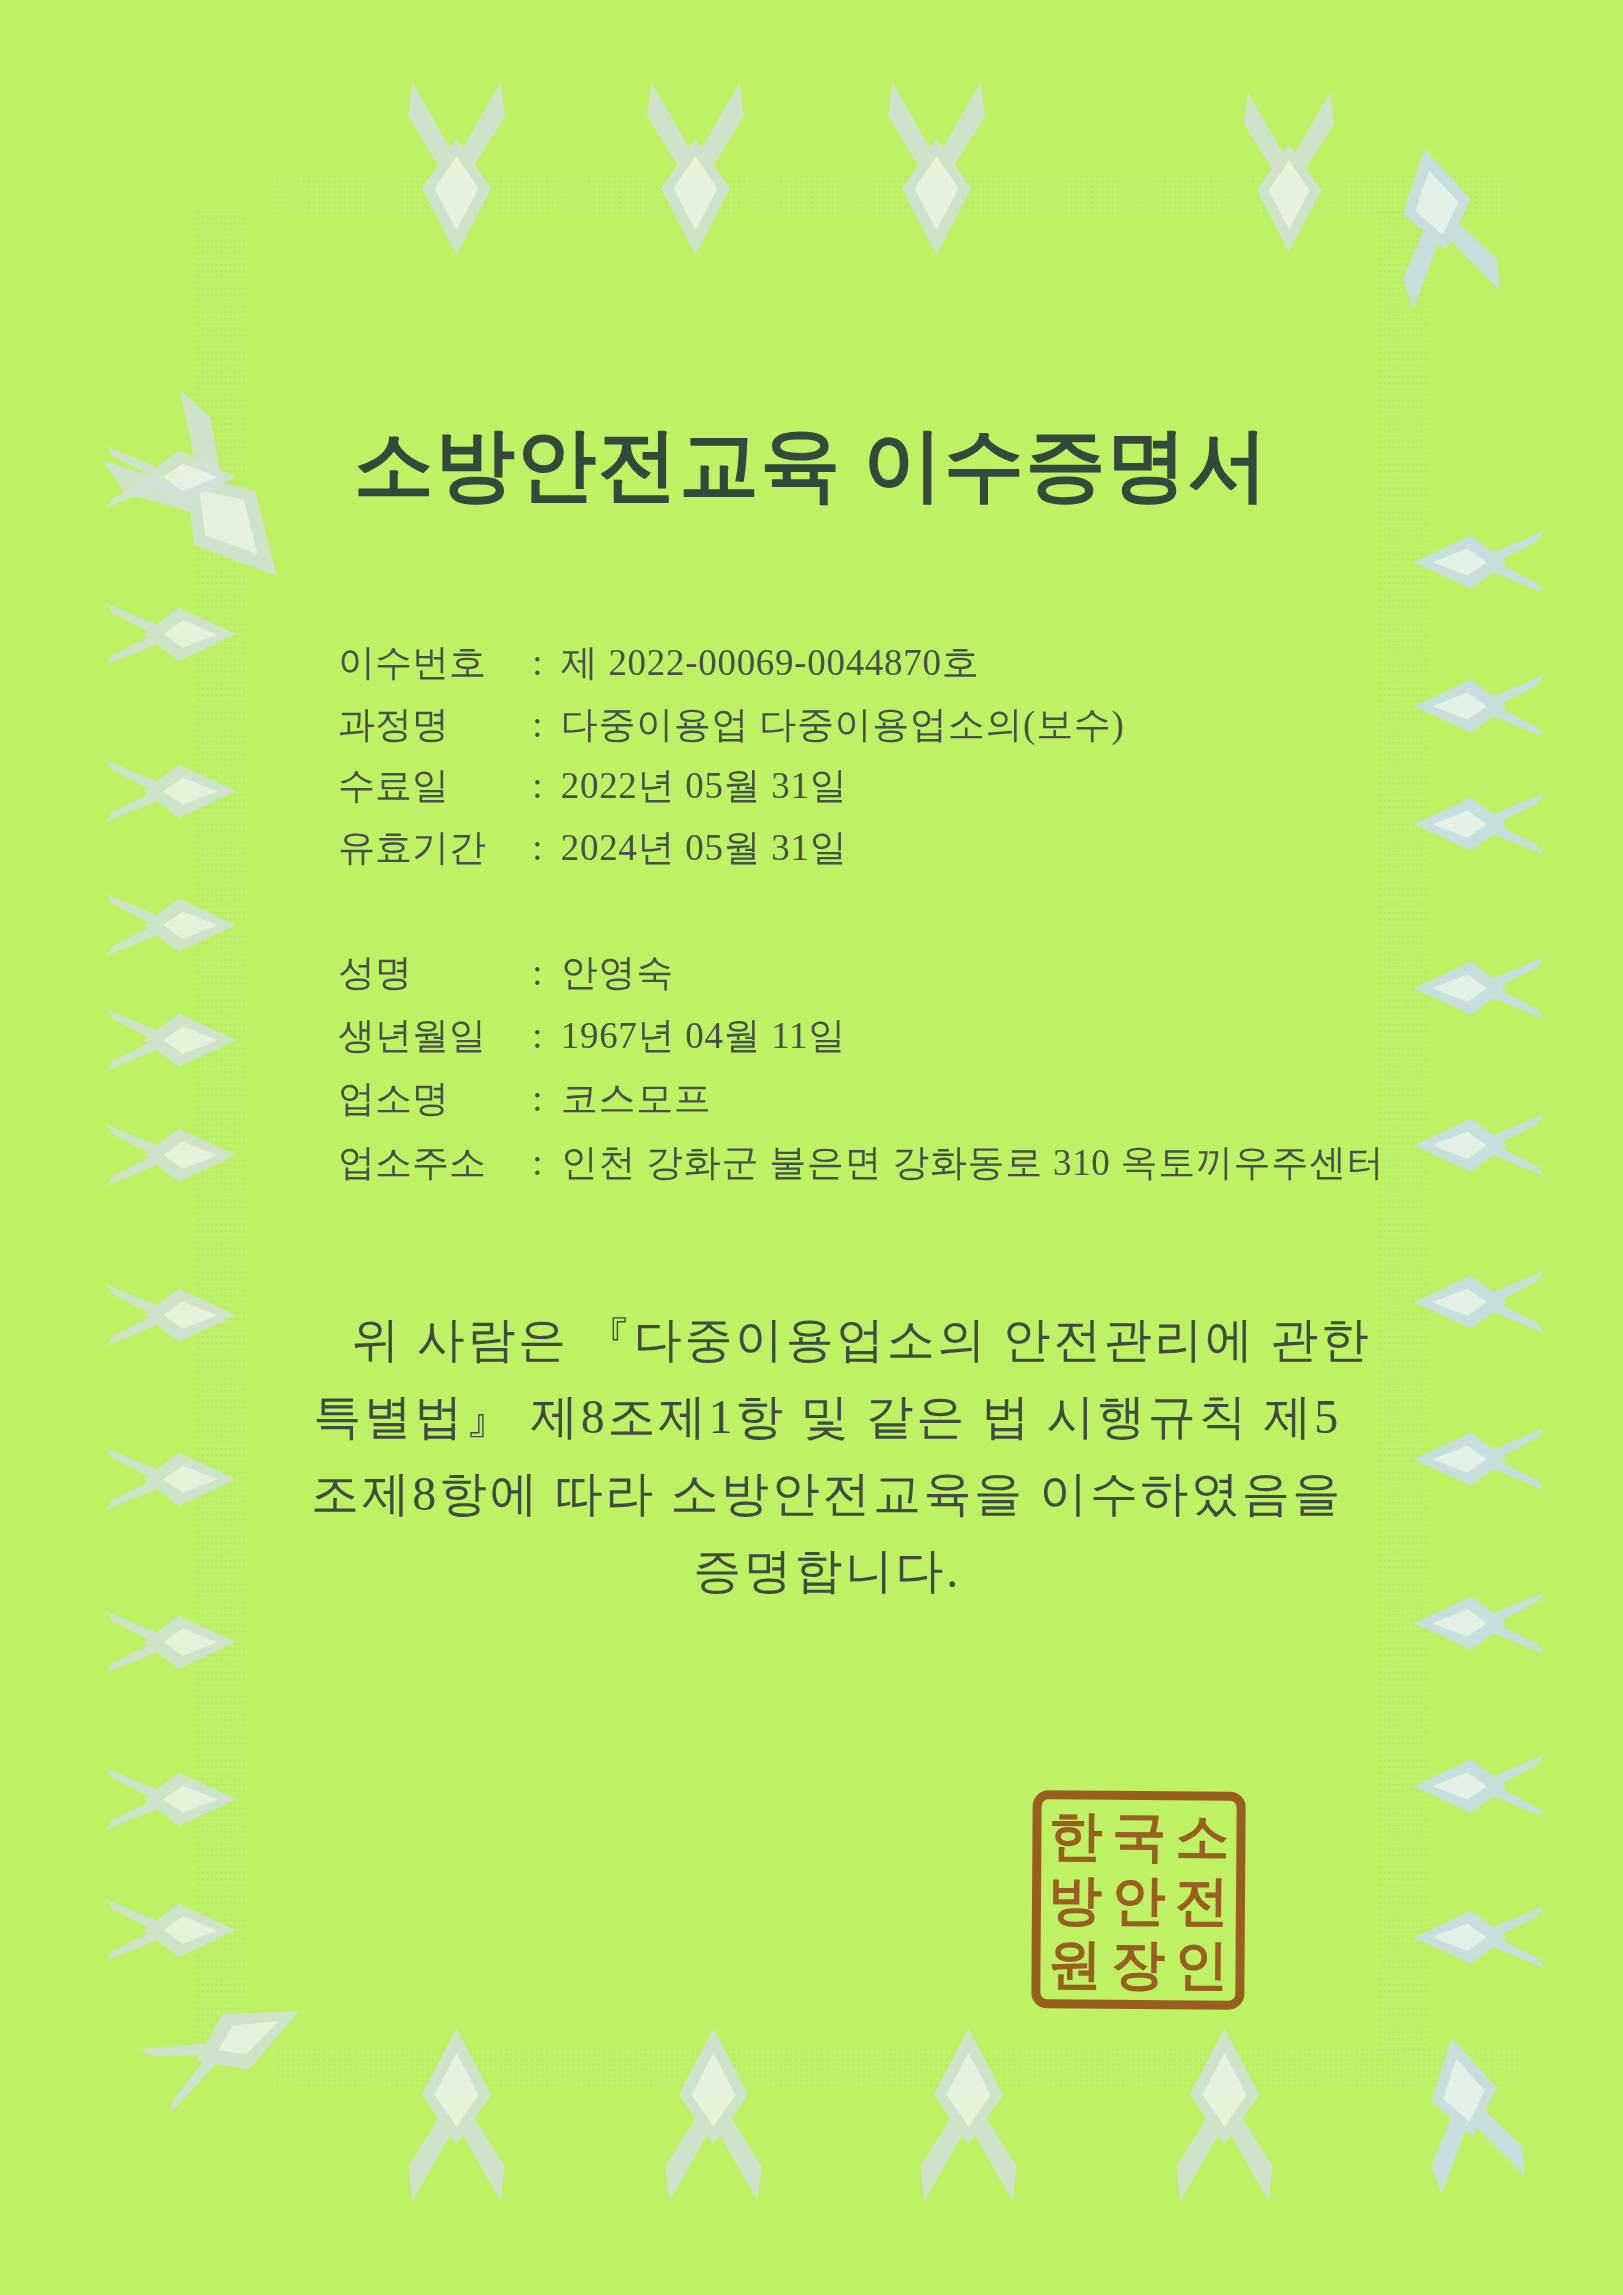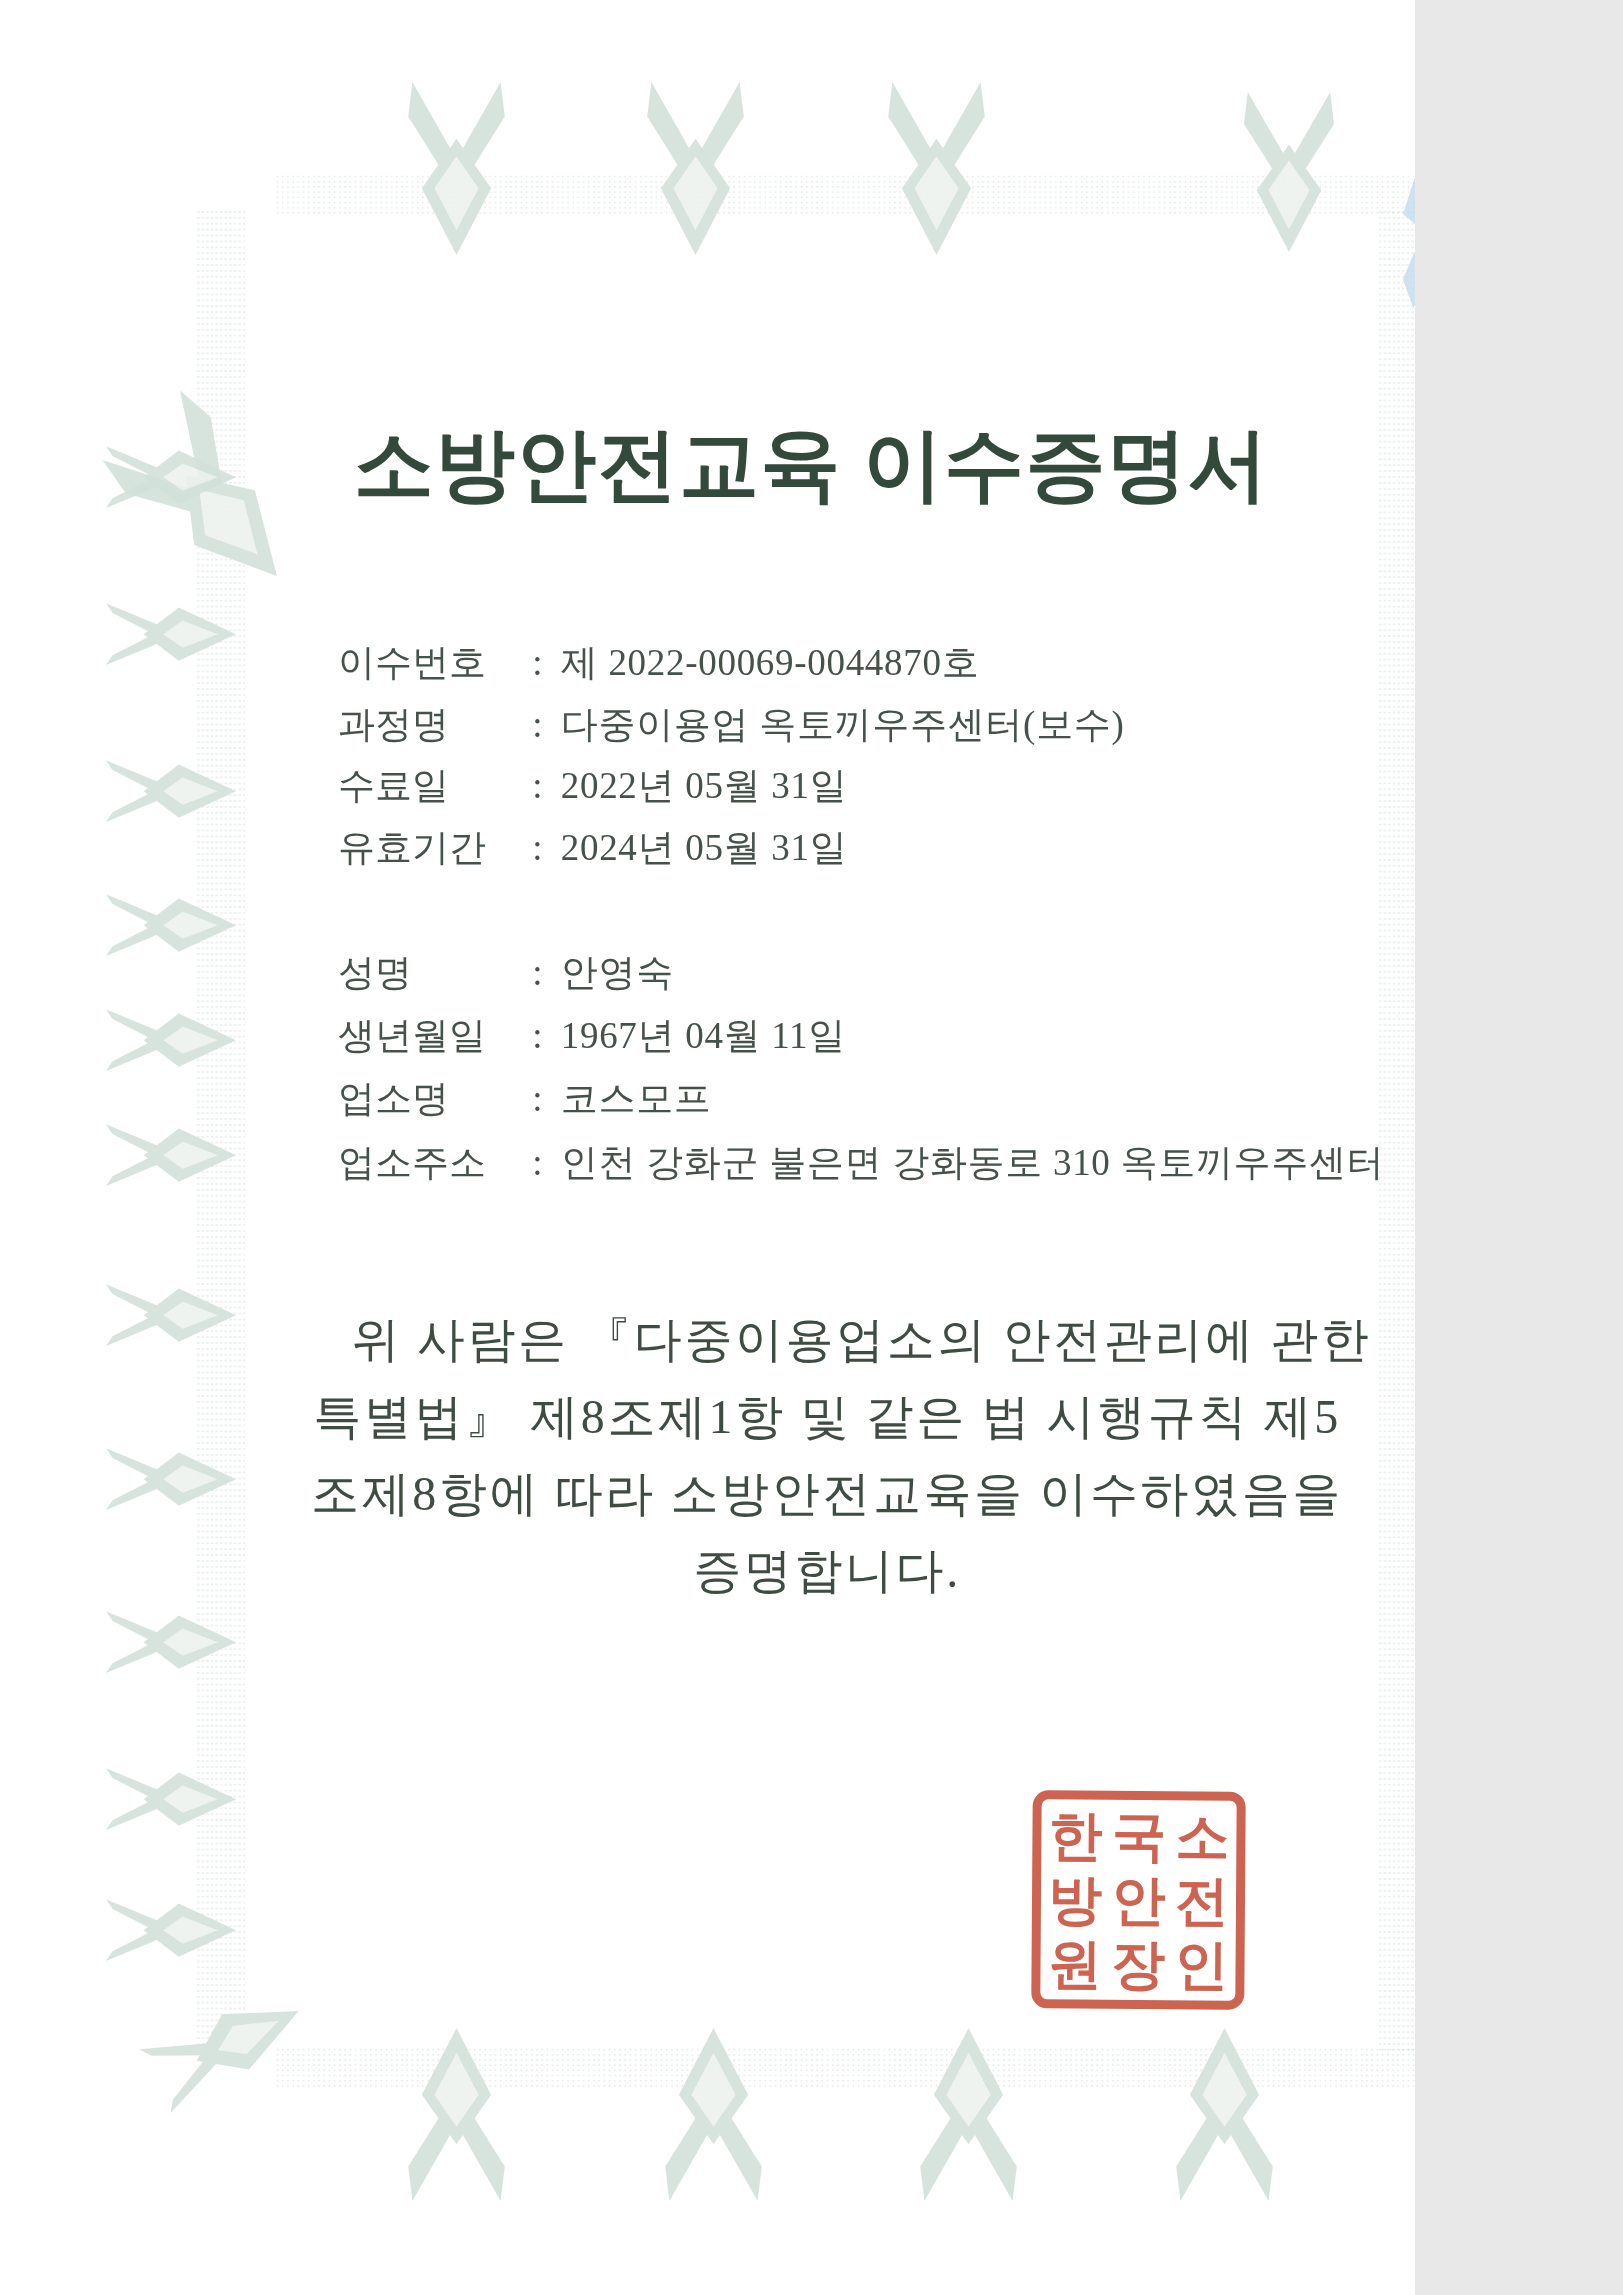--- a/index.html
+++ b/index.html
@@ -1,19 +1,19 @@
 <!DOCTYPE html>
 <html style="font-size:10.5px"><head>
 <meta charset="utf-8">
 <style>
   html,body{margin:0;padding:0;background:#e8e8e8;}
   .page{
     position:relative;
-    width:1415px;height:2295px;
-    background:#ffffff;
+    width:1623px;height:2295px;
+    background:#bef264;
     overflow:hidden;
     font-family:"Liberation Serif","DejaVu Serif",serif;
   }
   
   .border-layer{position:absolute;inset:0;pointer-events:none;}
   .band{
     position:absolute;
     background-image:radial-gradient(rgba(147,182,168,0.40) 1px, rgba(0,0,0,0) 1.2px);
     background-size:5.2px 5.2px;
     opacity:.55;
@@ -197,21 +197,21 @@
   <h1 class="title">소방안전교육 이수증명서</h1>
 
   <div class="row" style="top:638px">
     <span class="lbl">이수번호</span>
     <span class="colon">:</span>
     <span class="val">제 2022-00069-0044870호</span>
   </div>
   <div class="row" style="top:700px">
     <span class="lbl">과정명</span>
     <span class="colon">:</span>
-    <span class="val">다중이용업 옥토끼우주센터(보수)</span>
+    <span class="val">다중이용업 다중이용업소의(보수)</span>
   </div>
   <div class="row" style="top:761px">
     <span class="lbl">수료일</span>
     <span class="colon">:</span>
     <span class="val">2022년 05월 31일</span>
   </div>
   <div class="row" style="top:823px">
     <span class="lbl">유효기간</span>
     <span class="colon">:</span>
     <span class="val">2024년 05월 31일</span>

